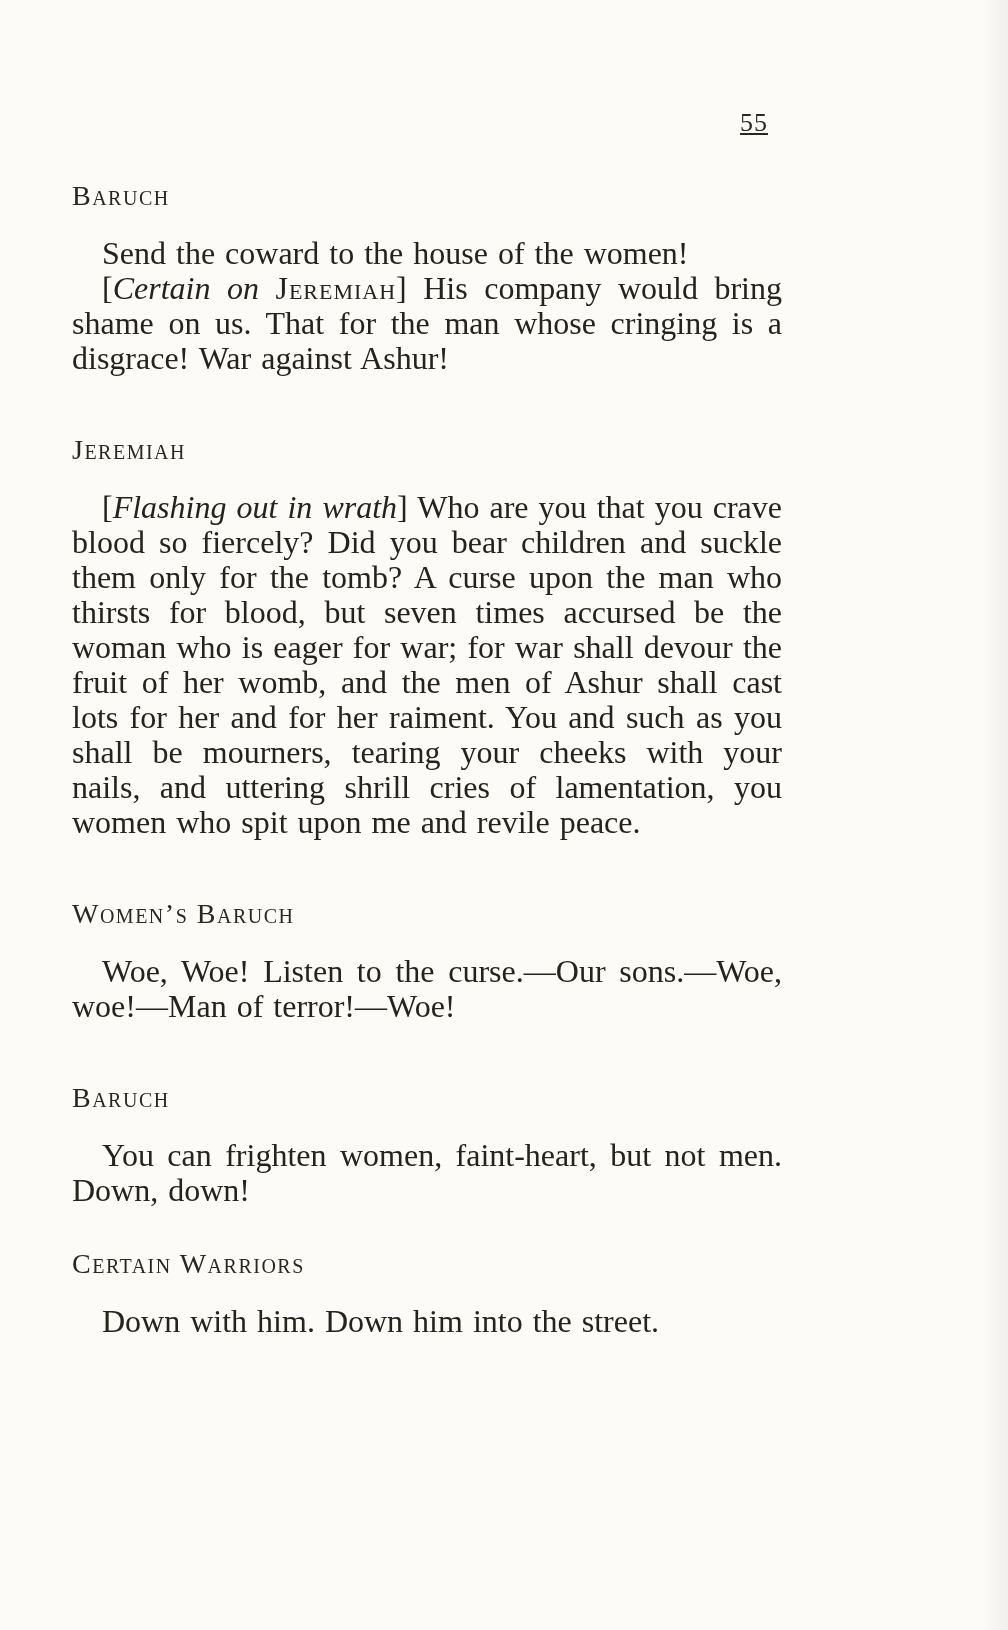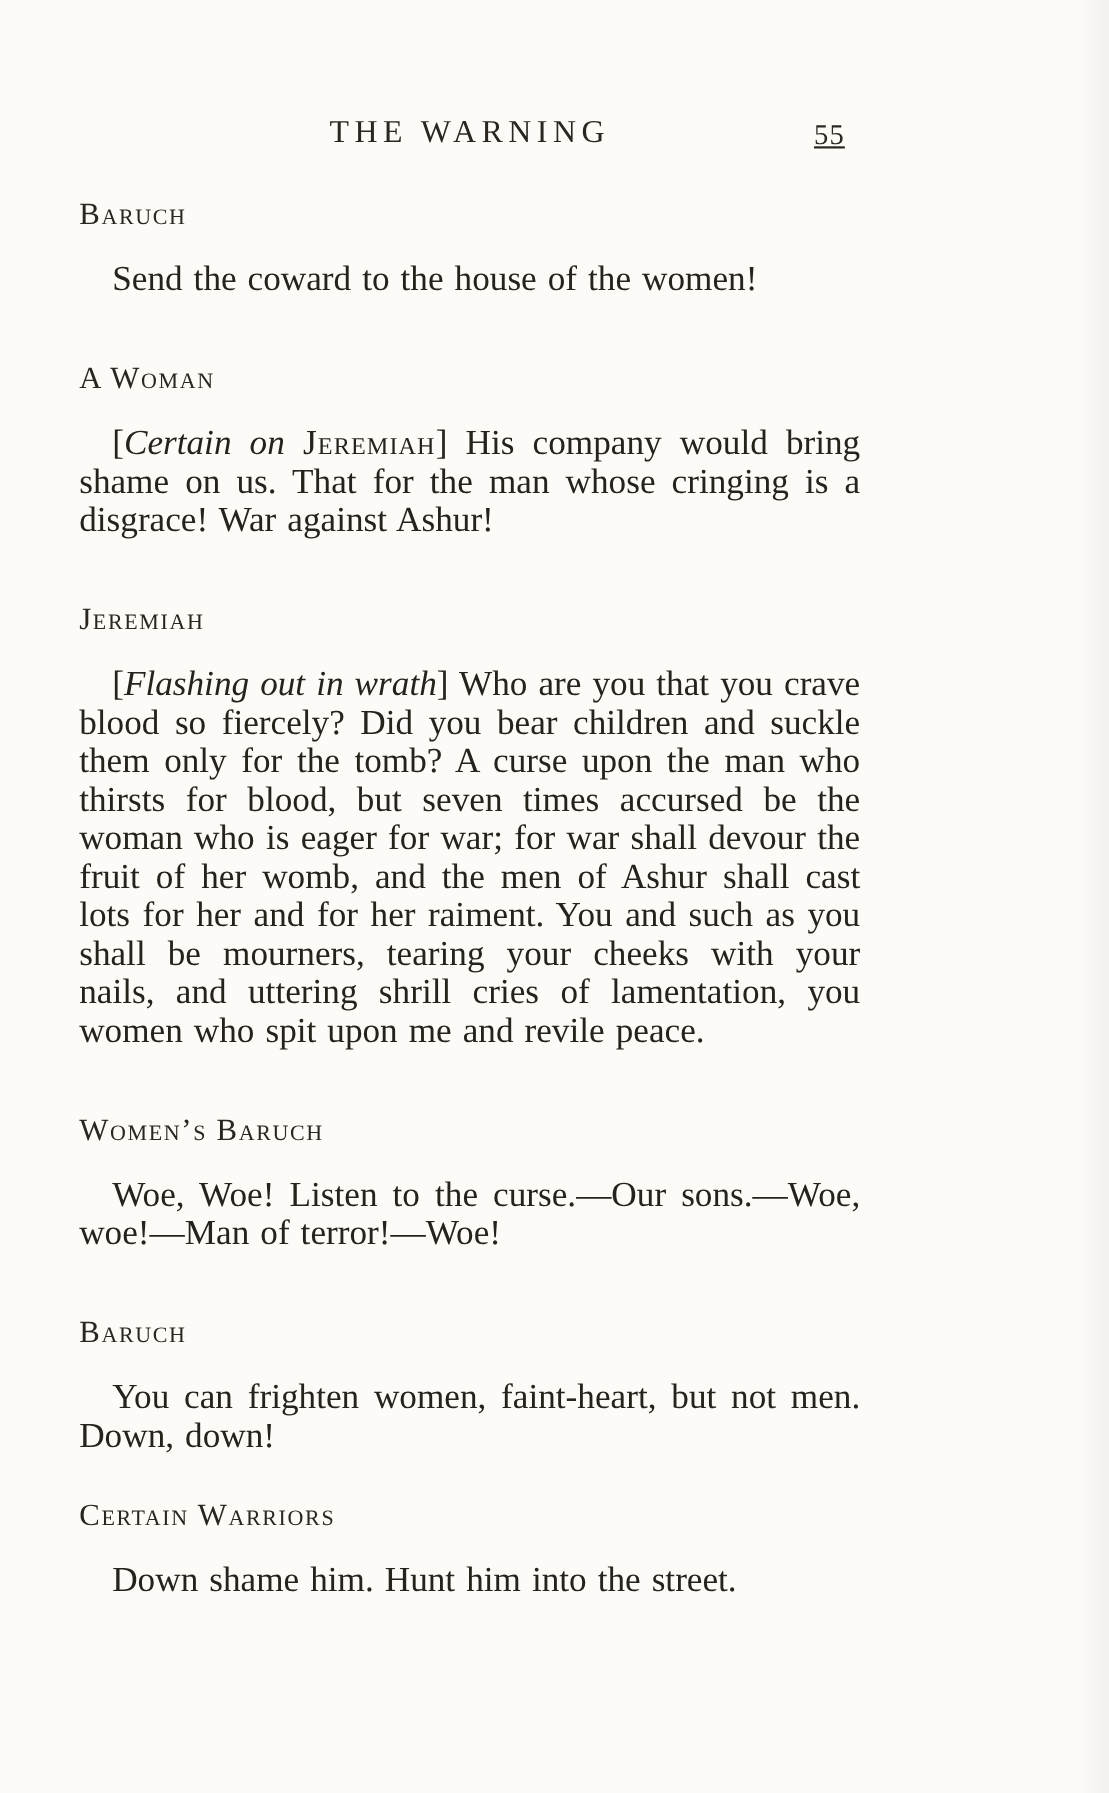--- a/index.html
+++ b/index.html
@@ -83,31 +83,29 @@
   .seg-smallcaps {
     font-variant-caps: small-caps;
     letter-spacing: 1px;
   }
 </style>
 </head>
 <body>
 
 <div class="page">
   <header class="page-header">
-    <div class="running-title">THE WARNING</div>
     <div class="page-number">55</div>
   </header>
 
   <main class="text-block">
       <div class="speaker">Baruch</div>
       <p class="dialogue"><span class="seg-normal">Send the coward to the house of the women!</span></p>
-      <div class="speaker">A Woman</div>
       <p class="dialogue"><span class="seg-normal">[</span><span class="seg-italic">Certain on </span><span class="seg-smallcaps">Jeremiah</span><span class="seg-normal">] His company would bring shame on us. That for the man whose cringing is a disgrace! War against Ashur!</span></p>
       <div class="speaker">Jeremiah</div>
       <p class="dialogue"><span class="seg-normal">[</span><span class="seg-italic">Flashing out in wrath</span><span class="seg-normal">] Who are you that you crave blood so fiercely? Did you bear children and suckle them only for the tomb? A curse upon the man who thirsts for blood, but seven times accursed be the woman who is eager for war; for war shall devour the fruit of her womb, and the men of Ashur shall cast lots for her and for her raiment. You and such as you shall be mourners, tearing your cheeks with your nails, and uttering shrill cries of lamentation, you women who spit upon me and revile peace.</span></p>
       <div class="speaker">Women’s Baruch</div>
       <p class="dialogue"><span class="seg-normal">Woe, Woe! Listen to the curse.—Our sons.—Woe, woe!—Man of terror!—Woe!</span></p>
       <div class="speaker">Baruch</div>
       <p class="dialogue"><span class="seg-normal">You can frighten women, faint-heart, but not men. Down, down!</span></p>
       <div class="speaker compact">Certain Warriors</div>
-      <p class="dialogue"><span class="seg-normal">Down shame him. Hunt him into the street.</span></p>
+      <p class="dialogue"><span class="seg-normal">Down with him. Down him into the street.</span></p>
     </main>
 </div>
 
 </body></html>

